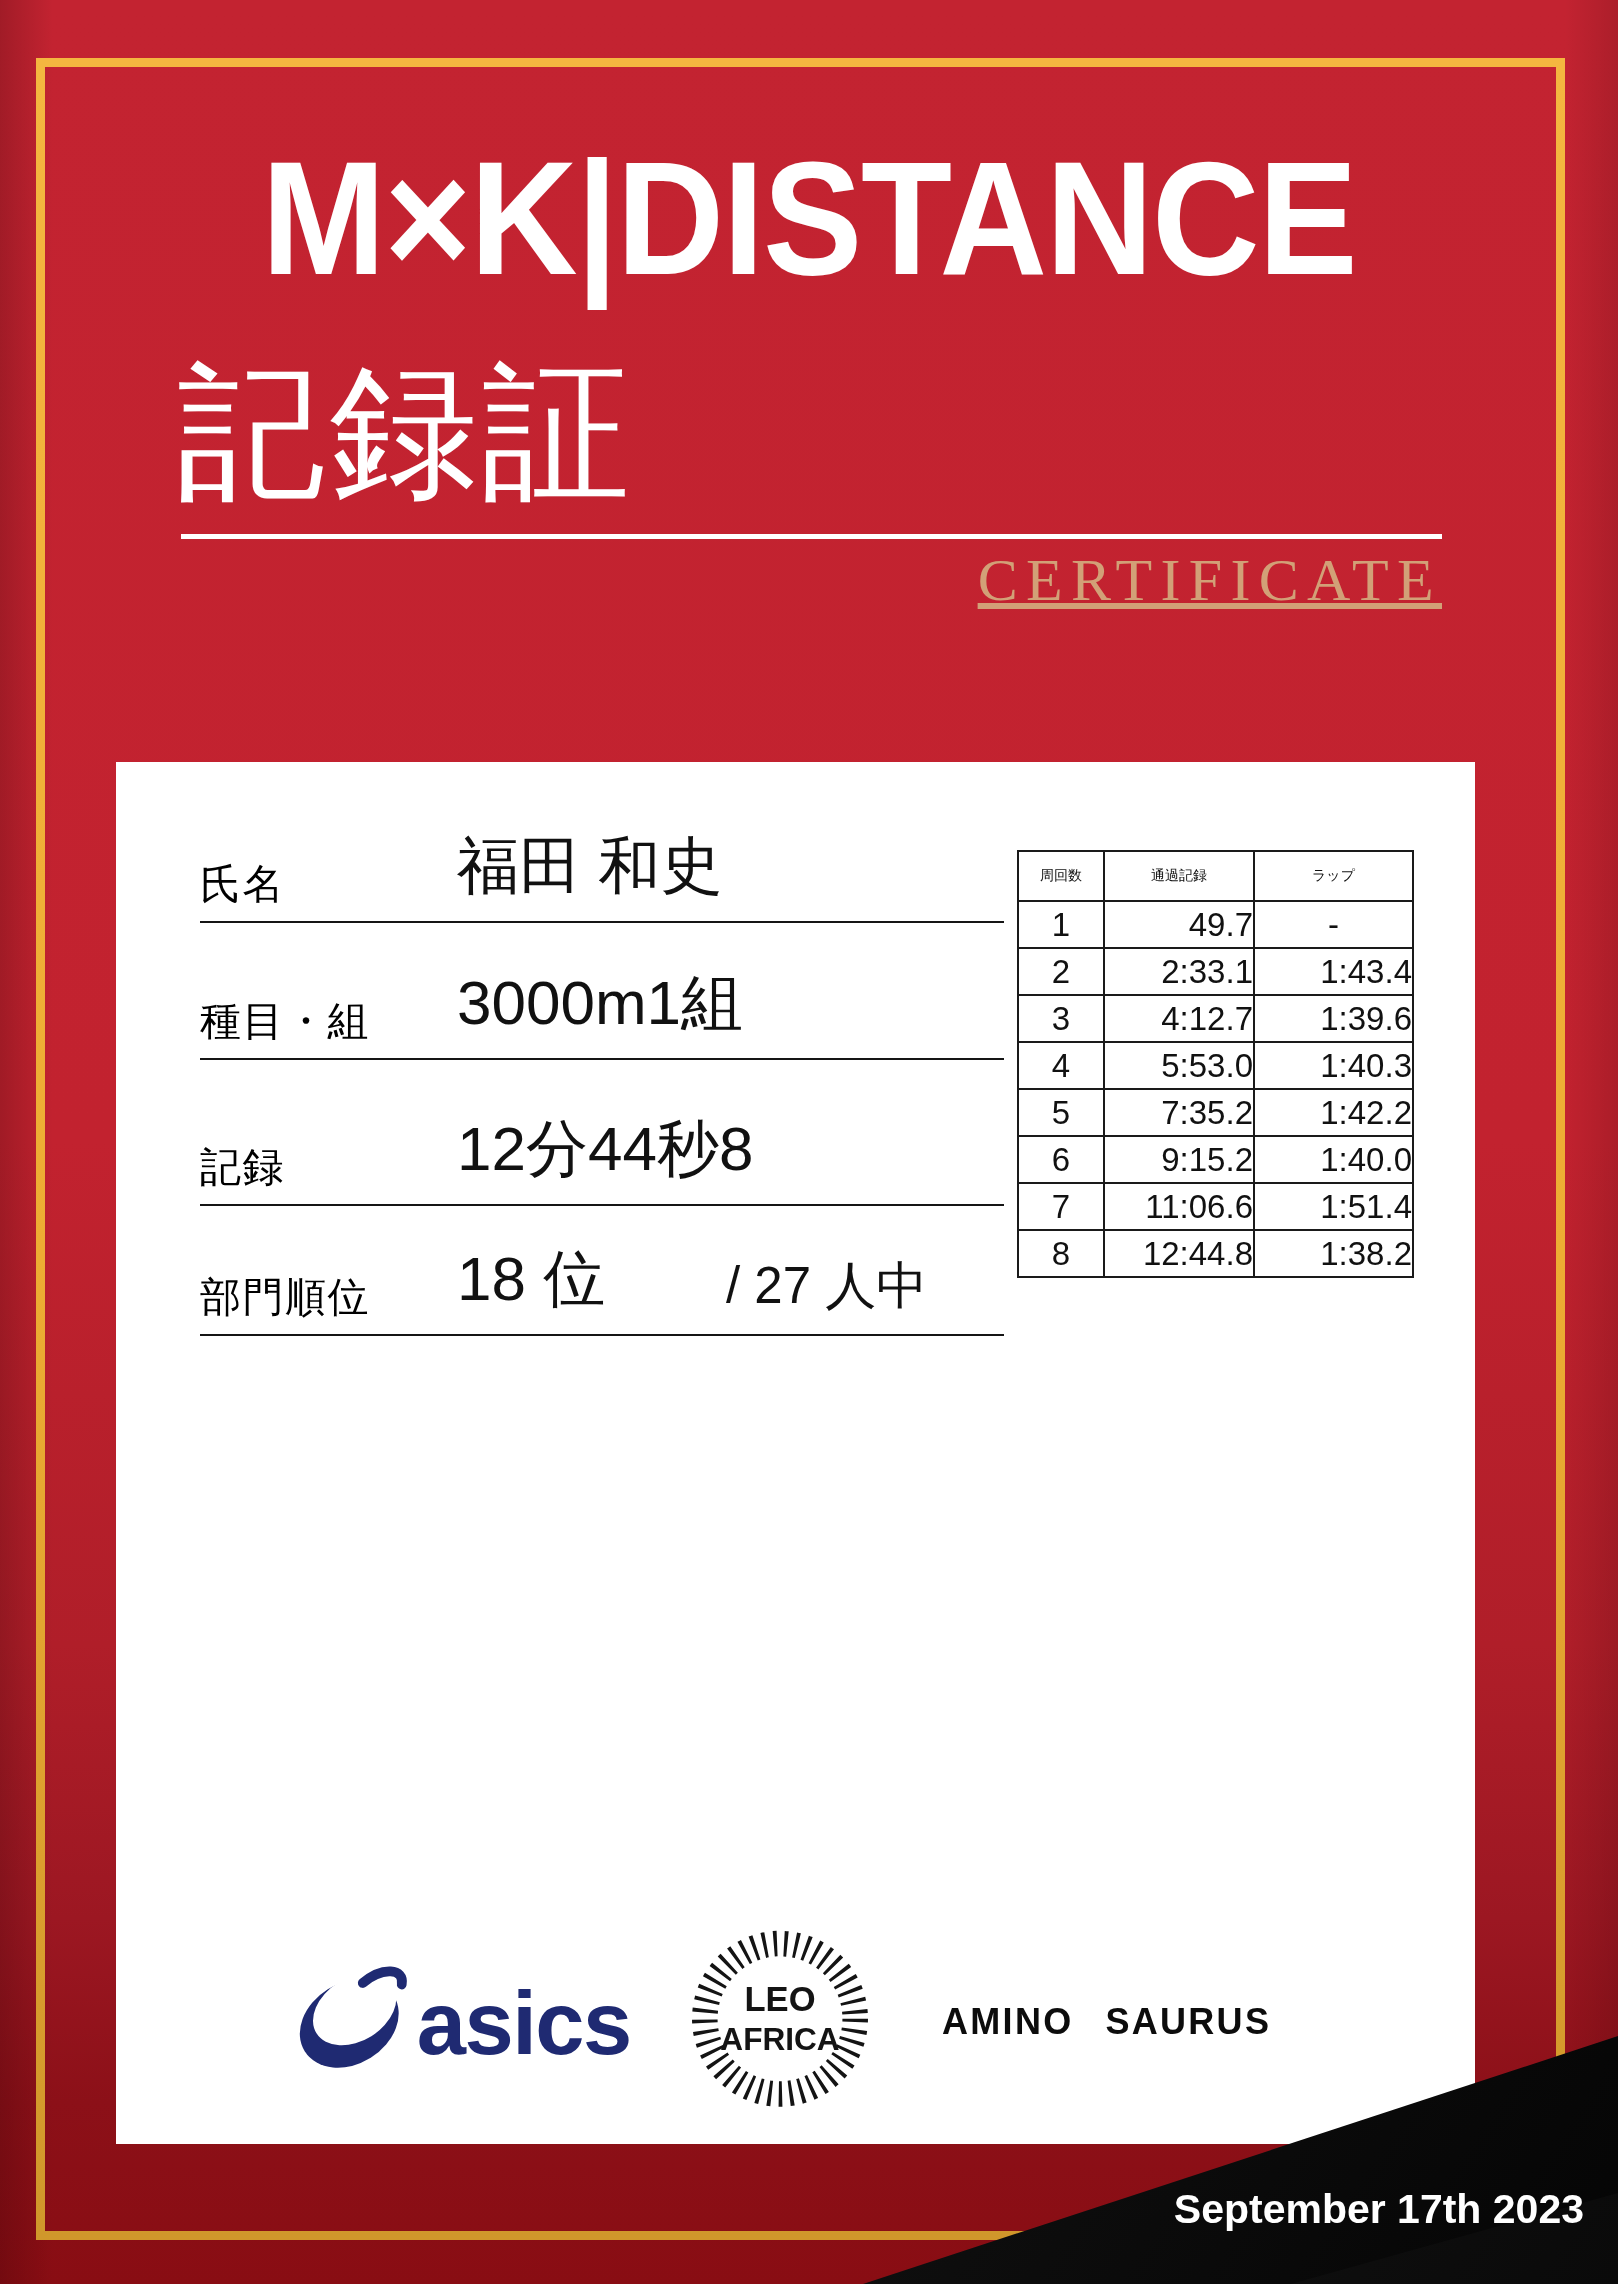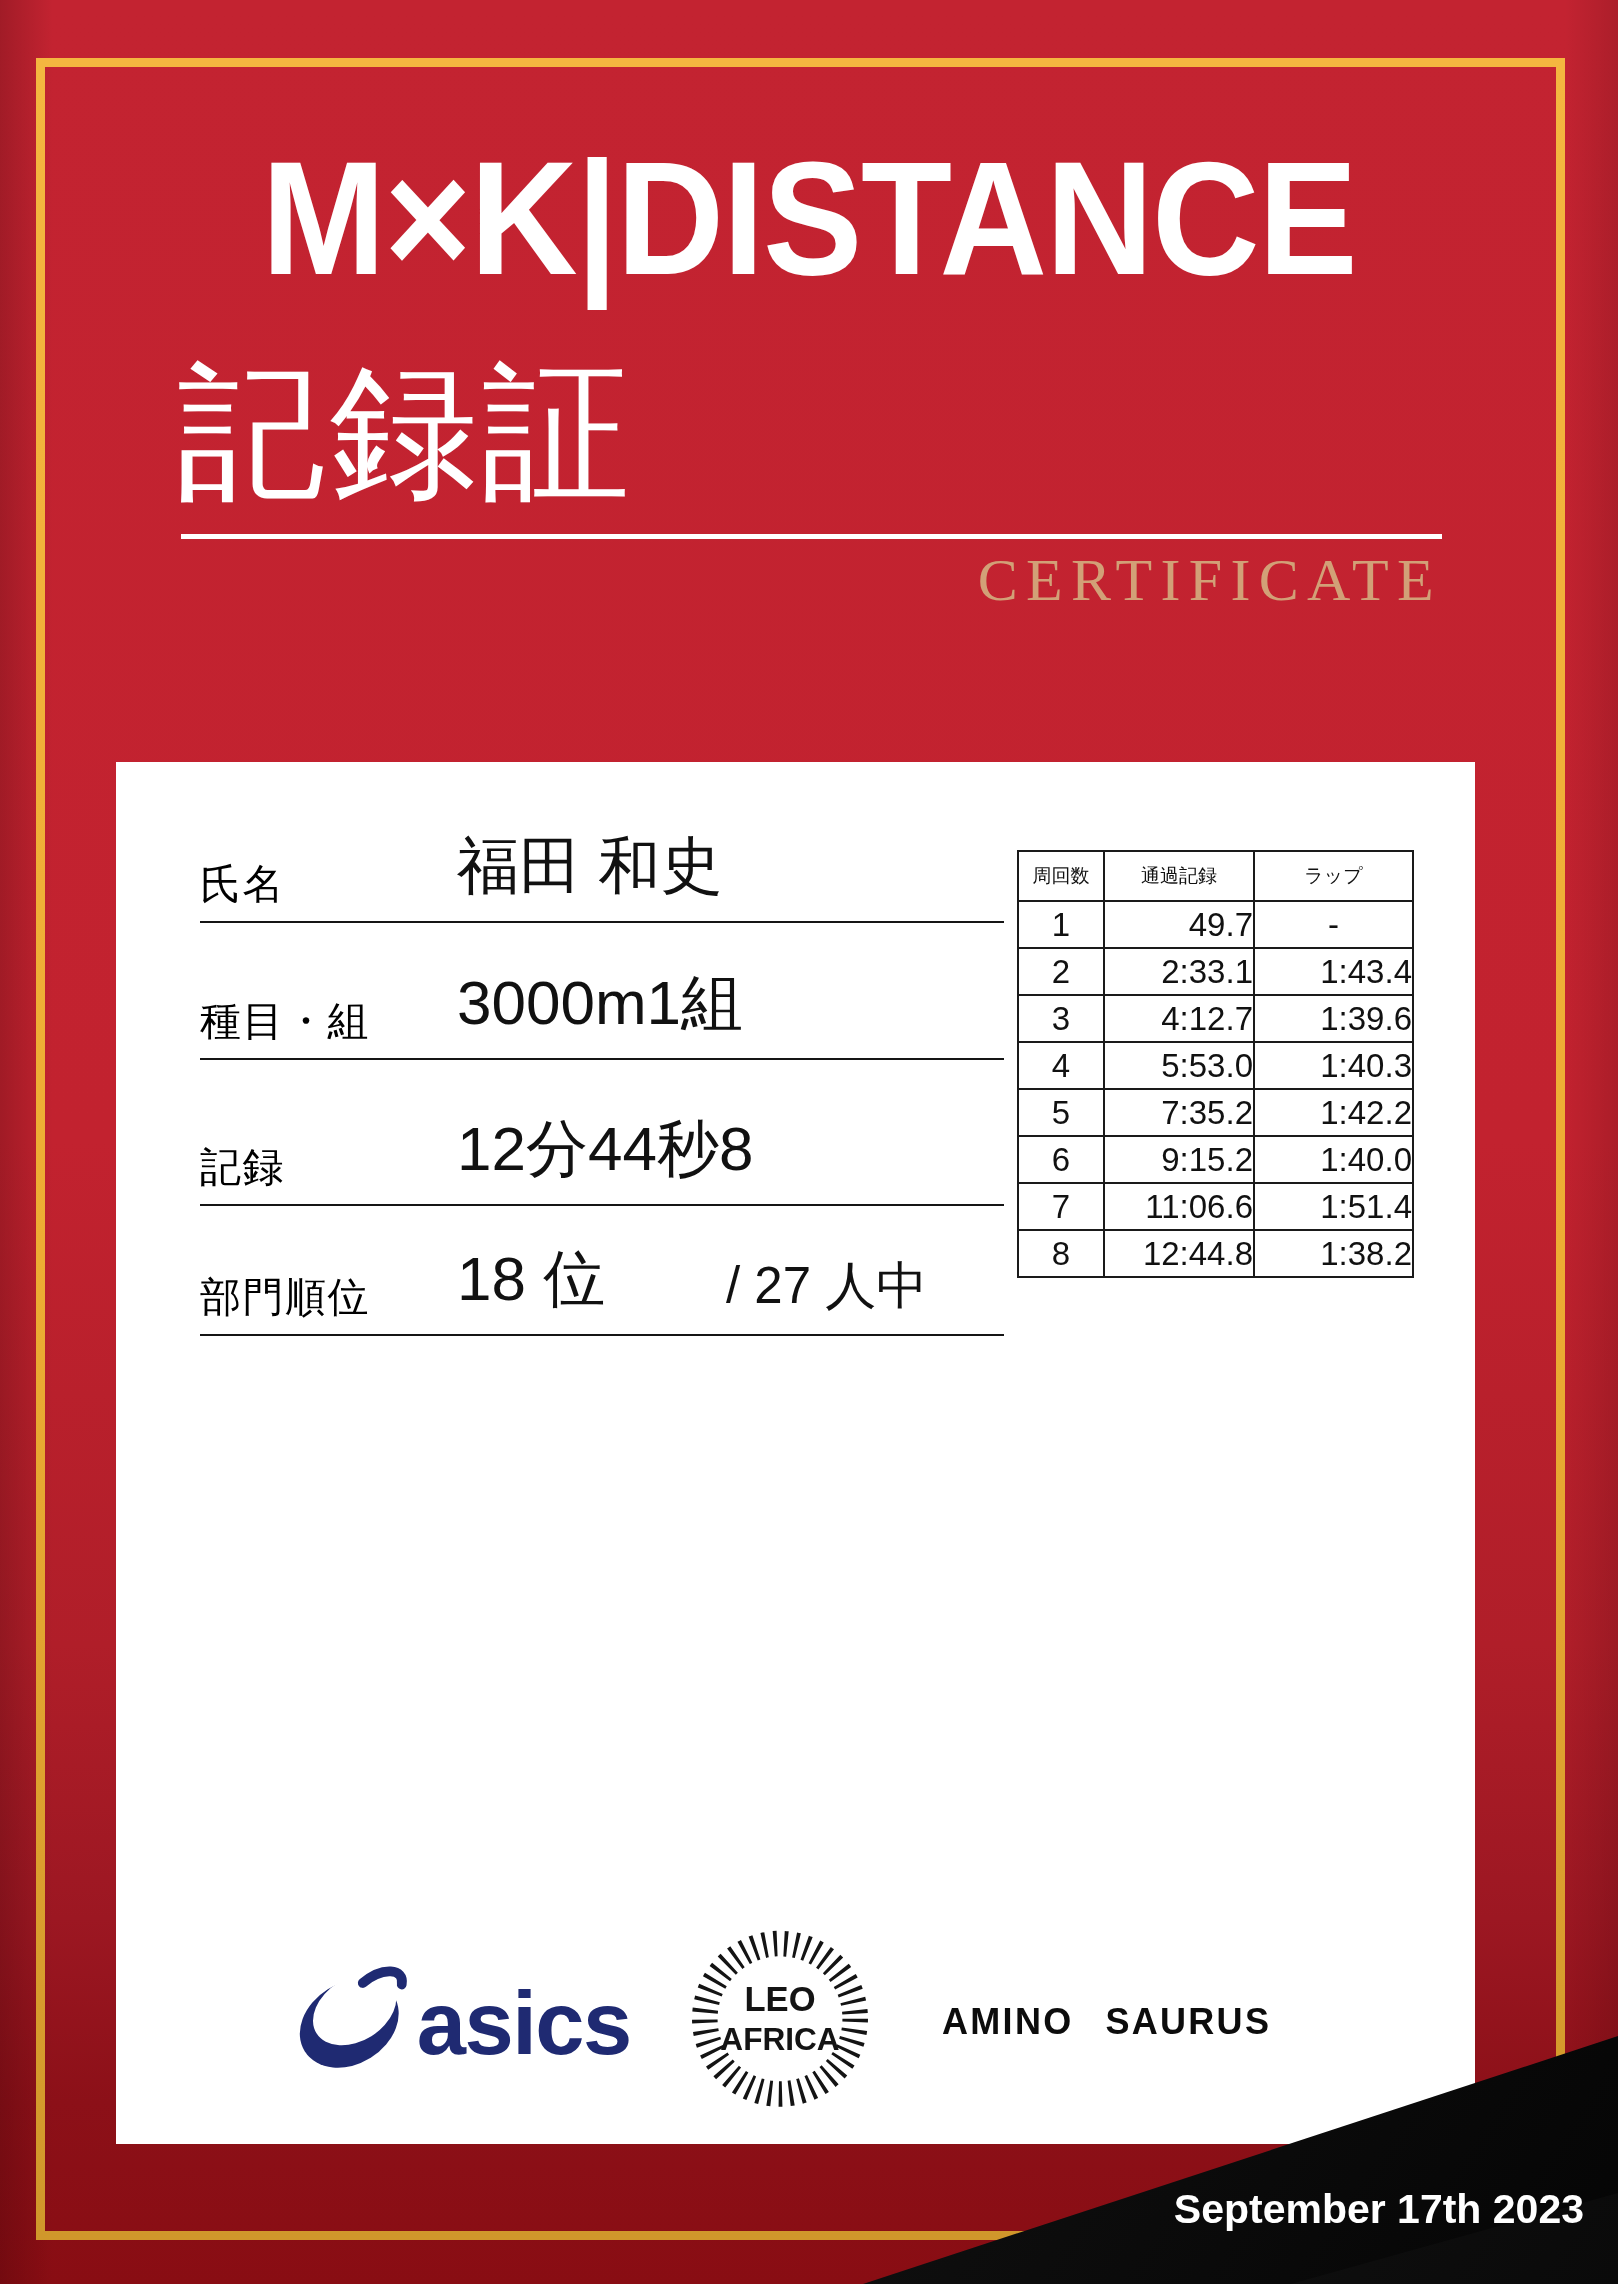--- a/index.html
+++ b/index.html
@@ -11,30 +11,30 @@
   .gold-frame{position:absolute;left:36px;top:58px;width:1529px;height:2182px;box-sizing:border-box;
         border:9.8px solid #e8a92f;
         border-image:linear-gradient(180deg,#f4b640 0%,#edAC33 55%,#d0972b 100%) 1;}
   .brand-wrap{position:absolute;left:0;right:0;top:137px;text-align:center;}
   .brand{display:inline-block;color:#ffffff;font-weight:bold;font-size:162px;line-height:1;
         letter-spacing:-1.5px;white-space:nowrap;transform:scaleX(.92);transform-origin:center;}
   .title-jp{position:absolute;left:177px;top:352px;color:#ffffff;font-size:148px;line-height:1.08;
         letter-spacing:4.5px;font-family:Liberation Sans, sans-serif;white-space:nowrap;}
   .hr-line{position:absolute;left:181px;top:534px;width:1261px;height:4.5px;background:#ffffff;}
   .title-en{position:absolute;top:546px;right:176px;color:#d2a077;font-size:60px;letter-spacing:8.3px;
-        font-family:"Liberation Serif","DejaVu Serif",serif;white-space:nowrap;}
+        font-family:"Liberation Serif","DejaVu Serif",serif;white-space:nowrap;text-decoration:underline;}
   .card{position:absolute;left:116px;top:762px;width:1359px;height:1382px;background:#ffffff;}
   .field{position:absolute;left:84px;width:804px;height:98px;border-bottom:2.3px solid #151515;}
   .f1{top:61px}.f2{top:198px}.f3{top:344px}.f4{top:474px}
   .flabel{position:absolute;left:0;bottom:9px;font-size:41px;color:#000000;letter-spacing:1.5px;white-space:nowrap;}
   .fvalue{position:absolute;left:257px;bottom:13.5px;font-size:62px;color:#111;white-space:nowrap;}
   .fvalue2{position:absolute;left:526px;bottom:13.5px;font-size:51px;color:#111;white-space:nowrap;}
   table.lap{position:absolute;left:901px;top:88px;border-collapse:collapse;table-layout:fixed;background:#fff;}
   table.lap th,table.lap td{border:2.3px solid #1a1a1a;padding:0;overflow:hidden;}
-  table.lap th{height:48px;font-size:19px;font-weight:normal;color:#111;margin-left:9px;}
+  table.lap th{height:48px;font-size:14px;font-weight:normal;color:#111;margin-left:9px;}
   table.lap td{height:45px;font-size:33px;color:#111;}
   td.c-lapno{text-align:center;}
   td.c-time{text-align:right;padding-right:7.5px;}
   td.c-center{text-align:center;}
   .asics-svg{position:absolute;left:174px;top:1200px;}
   .leo-svg{position:absolute;left:570px;top:1165px;}
   .amino{position:absolute;left:826px;top:1242px;font-size:36px;line-height:1;font-weight:bold;
         letter-spacing:2.3px;word-spacing:19.6px;color:#0c0c0c;white-space:nowrap;}
   .ribbon-main{position:absolute;inset:0;pointer-events:none;
         clip-path:polygon(863px 2284px,1618px 2036px,1618px 2284px);

